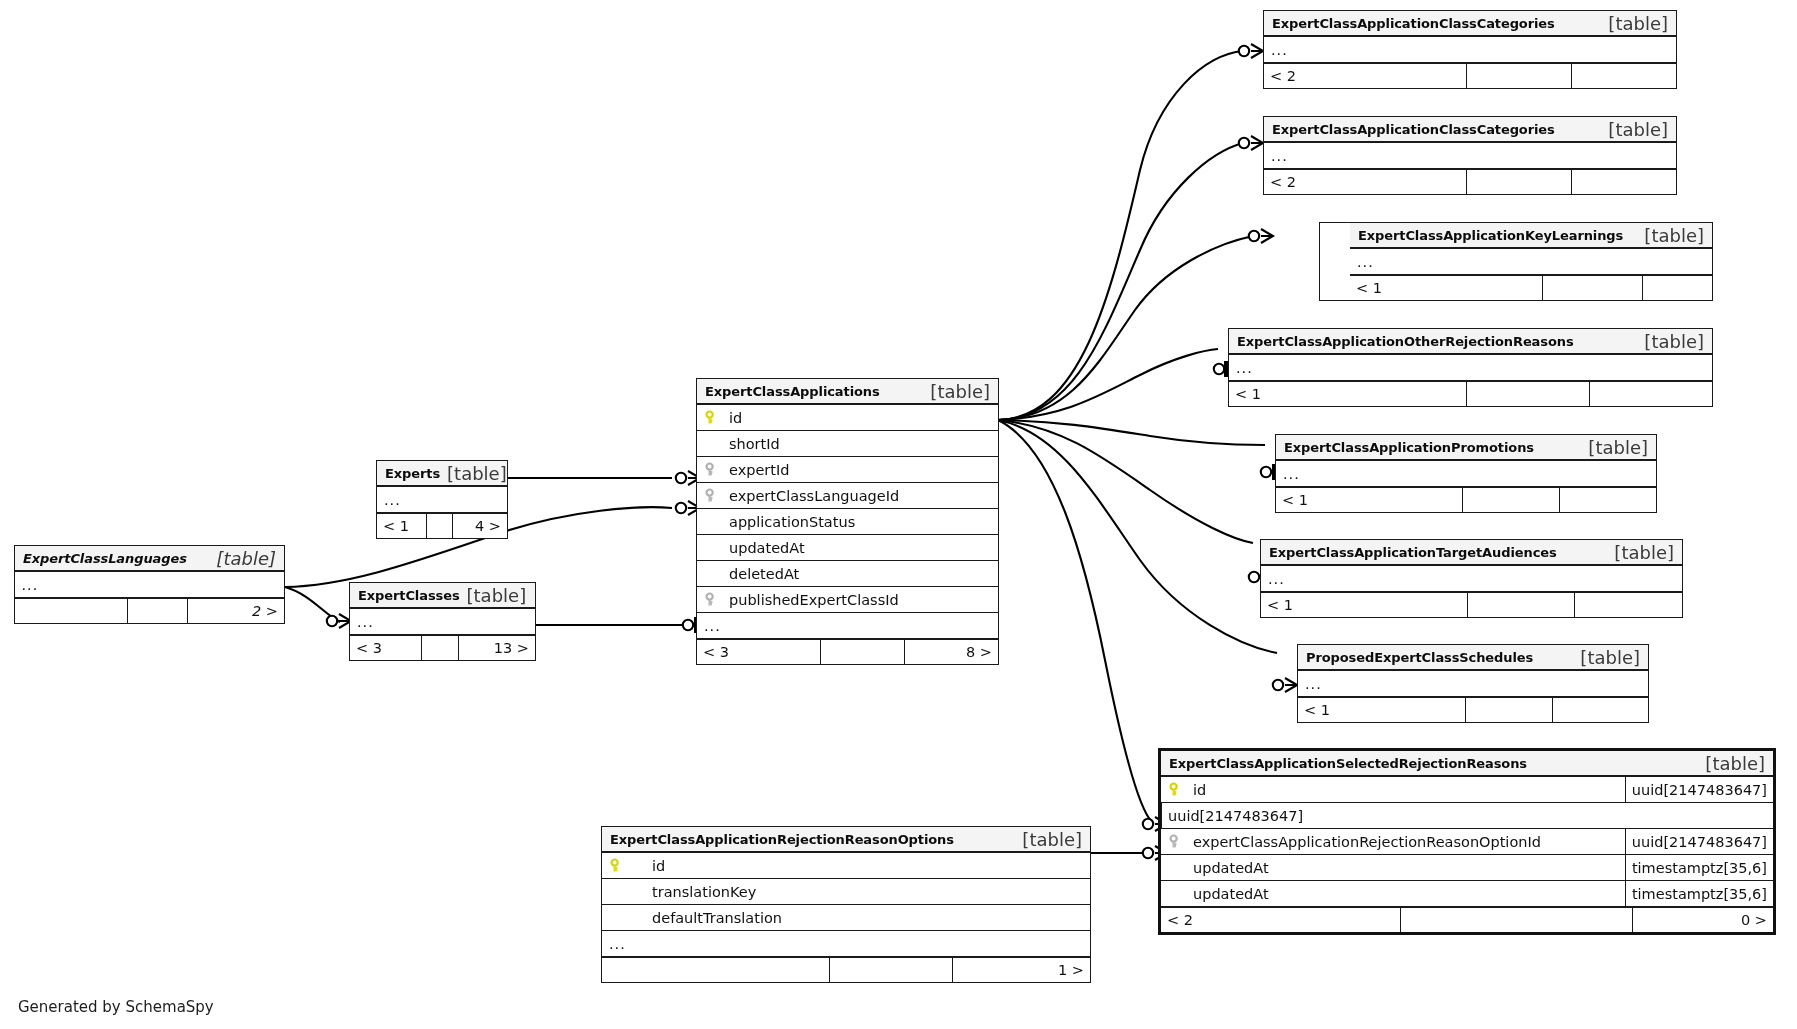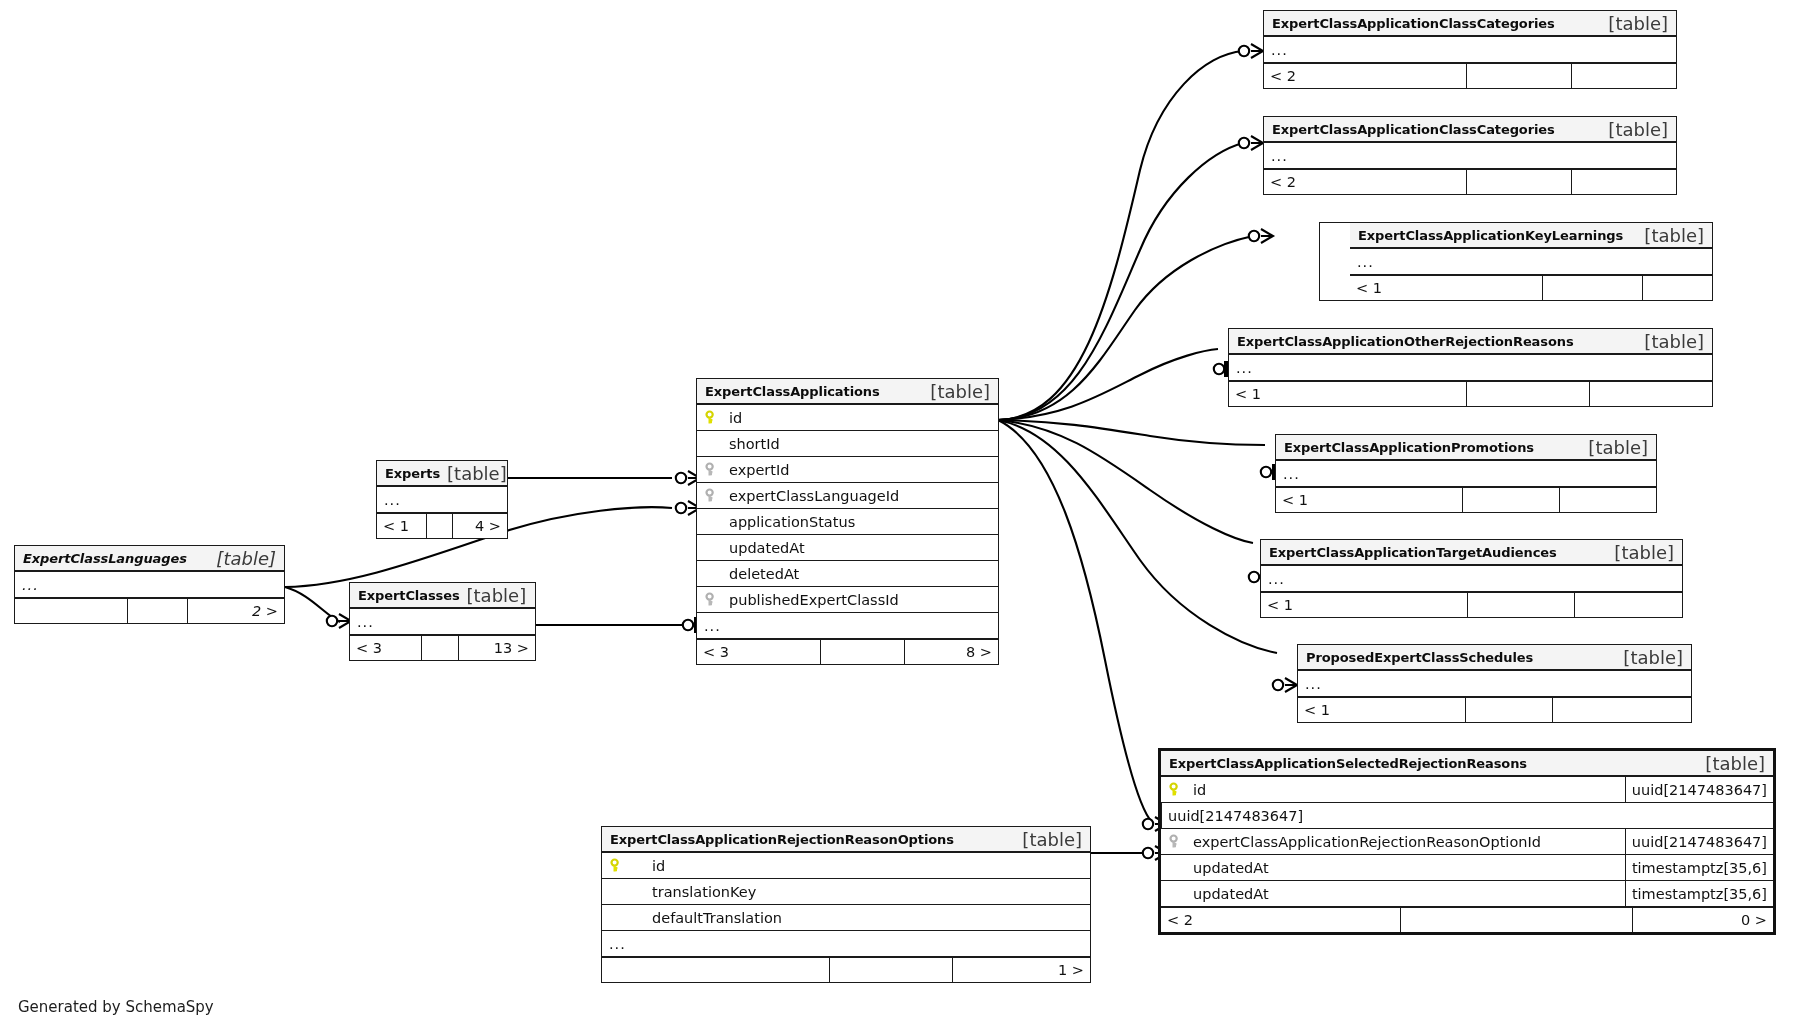--- a/index.html
+++ b/index.html
@@ -445,21 +445,21 @@
   <div class="row">
     <span class="ellipsis">...</span>
   </div>
   <div class="foot">
     <span class="fc l" style="width:207px">&lt; 1</span>
     <span class="fc l" style="width:107px"></span>
     <span class="fc r" style="flex:1"></span>
   </div>
 </div>
 
-<div class="tbl" style="left:1297px;top:644px;width:395px;">
+<div class="tbl" style="left:1297px;top:644px;width:352px;">
   <div class="thead">
     <span class="tname">ProposedExpertClassSchedules</span>
     <span class="ttag">[table]</span>
   </div>
   <div class="row">
     <span class="ellipsis">...</span>
   </div>
   <div class="foot">
     <span class="fc l" style="width:168px">&lt; 1</span>
     <span class="fc l" style="width:87px"></span>

